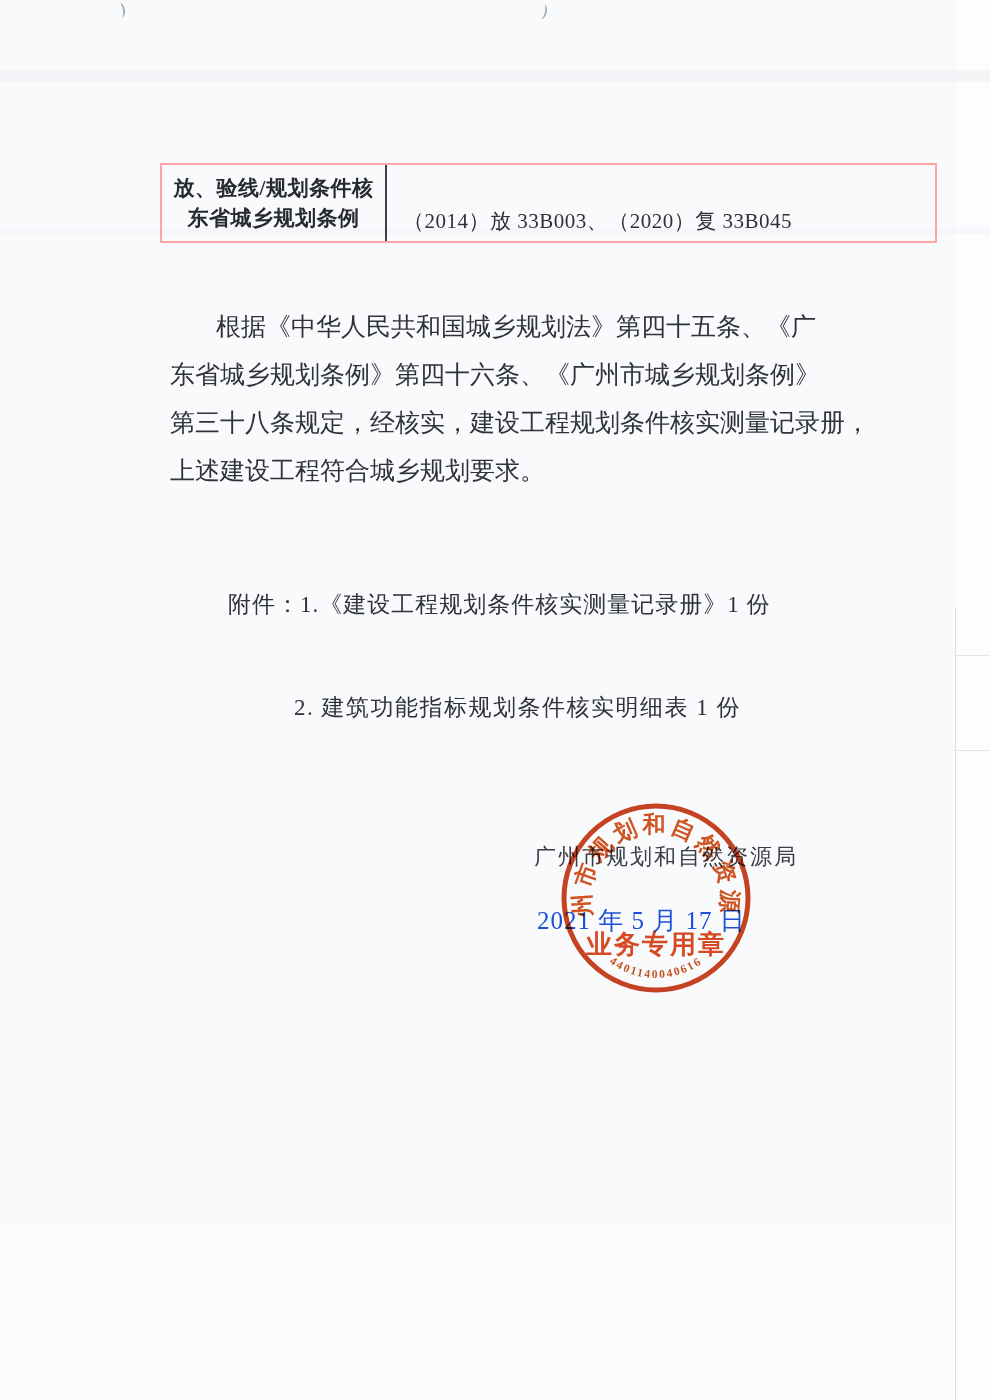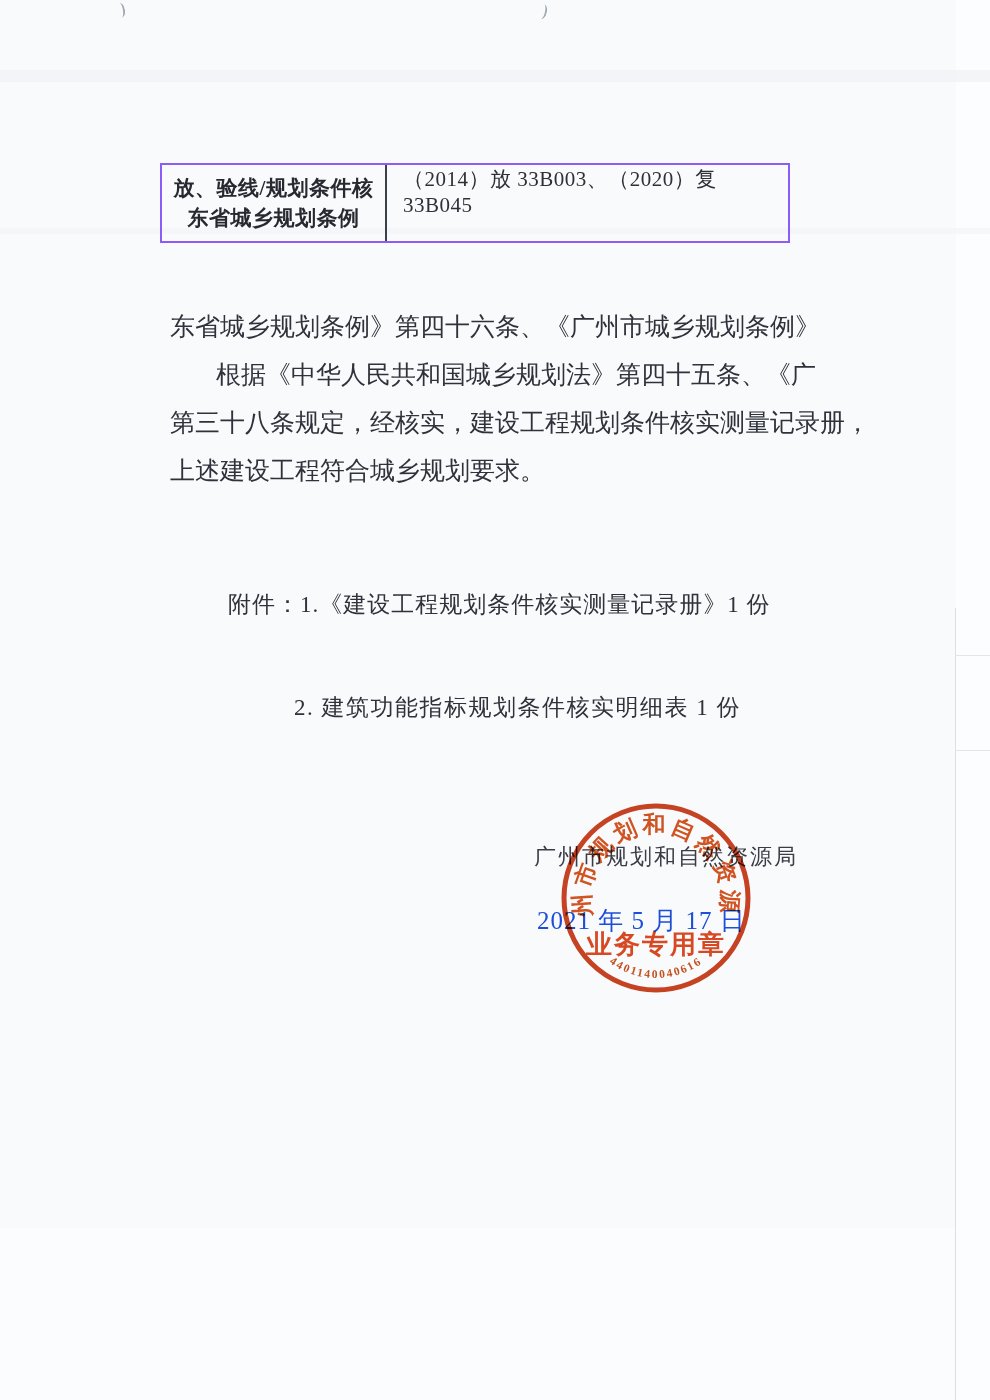--- a/index.html
+++ b/index.html
@@ -34,34 +34,34 @@
     position: absolute; width: 7px; height: 15px;
     border-right: 2px solid #8d96a0; border-radius: 60%;
     opacity: .8;
   }
   .speck-1 { left: 116px; top: 3px; transform: rotate(-8deg); }
   .speck-2 { left: 538px; top: 4px; transform: rotate(12deg); }
 
   
   .ref-table {
     position: absolute; left: 160px; top: 163px;
-    width: 630px; height: 80px;
-    border: 2px solid #8b5cf6;
+    width: 777px; height: 80px;
+    border: 2px solid #fca5a5;
     display: flex; box-sizing: border-box;
     background: transparent;
   }
   .ref-table .label-cell {
     width: 225px; border-right: 2px solid #3c4047; box-sizing: border-box;
     display: flex; flex-direction: column; justify-content: center; align-items: center;
     font-weight: 700; font-size: 21px; line-height: 30px;
     color: #26292f; letter-spacing: .5px;
   }
   .ref-table .value-cell {
-    flex: 1; display: flex; align-items: flex-start;
-    padding-left: 16px; padding-bottom: 12px; box-sizing: border-box;
+    flex: 1; display: flex; align-items: flex-end;
+    padding-left: 16px; padding-bottom: 6px; box-sizing: border-box;
     font-size: 21px; color: #2e3138; letter-spacing: .5px;
   }
 
   
   .body-text { position: absolute; left: 170px; top: 303px; width: 690px; }
   .body-line { height: 48px; line-height: 48px; font-size: 25px; color: #2f323a; white-space: nowrap; }
   .body-line.indent { padding-left: 46px; }
 
   
   .attach-1 { position: absolute; left: 228px; top: 589px; font-size: 23px; letter-spacing: 1px; white-space: nowrap; }
@@ -105,22 +105,22 @@
     <div class="label-cell">
       <span>放、验线/规划条件核</span>
       <span>东省城乡规划条例</span>
     </div>
     <div class="value-cell">
       <span>（2014）放 33B003、（2020）复 33B045</span>
     </div>
   </div>
 
   <div class="body-text">
+    <div class="body-line indent">根据《中华人民共和国城乡规划法》第四十五条、《广</div>
     <div class="body-line">东省城乡规划条例》第四十六条、《广州市城乡规划条例》</div>
-    <div class="body-line indent">根据《中华人民共和国城乡规划法》第四十五条、《广</div>
     <div class="body-line">第三十八条规定，经核实，建设工程规划条件核实测量记录册，</div>
     <div class="body-line">上述建设工程符合城乡规划要求。</div>
   </div>
 
   <div class="attach-1">附件：1.《建设工程规划条件核实测量记录册》1 份</div>
   <div class="attach-2">2.  建筑功能指标规划条件核实明细表 1 份</div>
 
   <div class="agency-line">广州市规划和自然资源局</div>
   <div class="date-line">2021 年 5 月 17 日</div>
 

